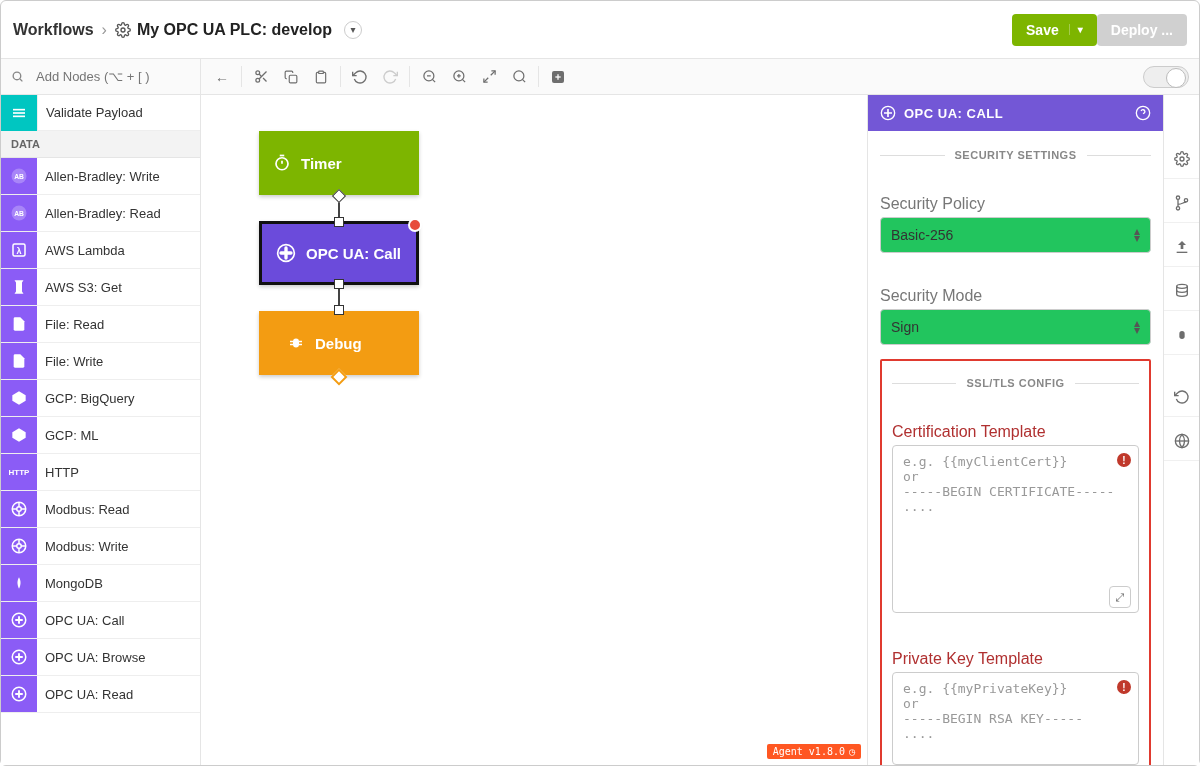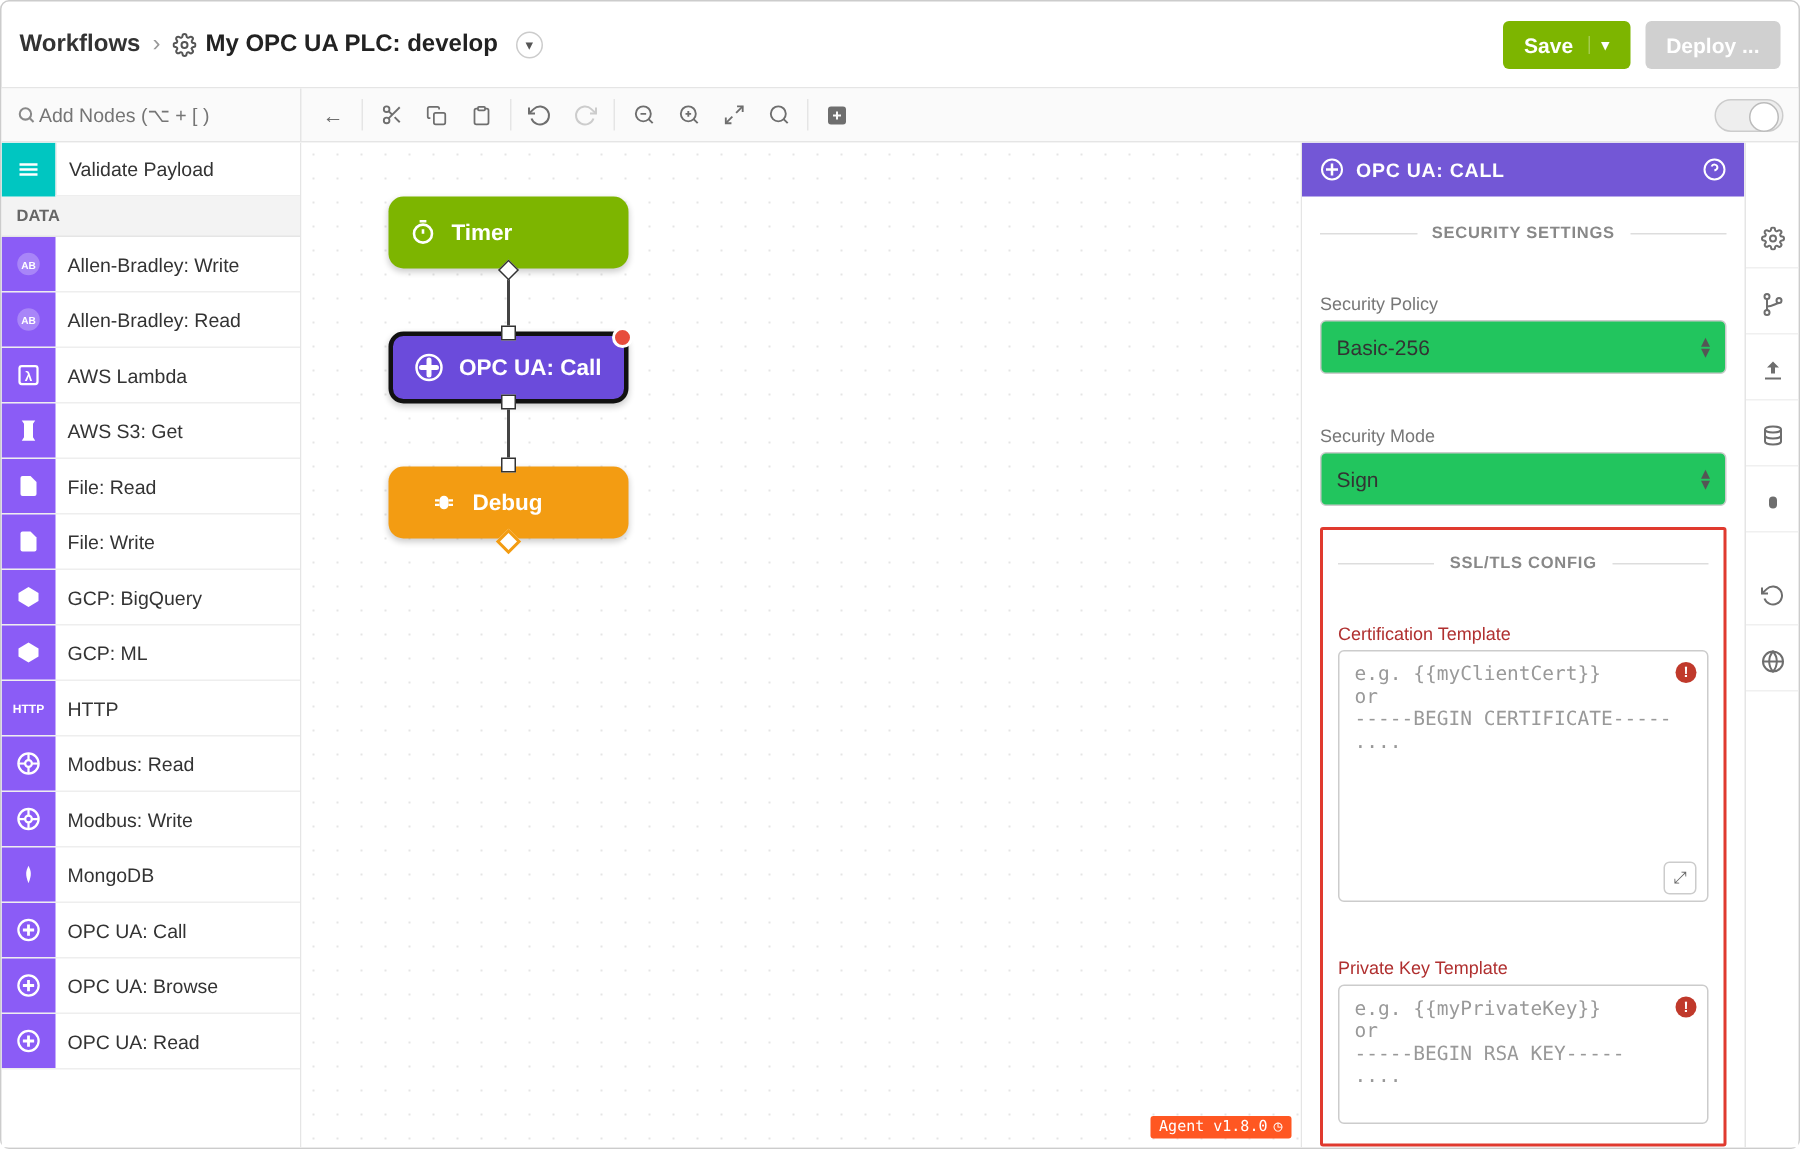--- a/index.html
+++ b/index.html
@@ -7,29 +7,29 @@
   .app { display: flex; flex-direction: column; height: 100%; border: 1px solid #ccc; border-radius: 6px; }
 
   
   .header { display: flex; align-items: center; justify-content: space-between; padding: 8px 12px; border-bottom: 1px solid #e5e5e5; height: 58px; }
   .breadcrumb { display: flex; align-items: center; gap: 8px; font-size: 16px; color: #555; }
   .breadcrumb .ws { font-weight: 600; color: #333; }
   .breadcrumb .sep { color: #999; }
   .breadcrumb .title { font-weight: 700; color: #222; display:flex; align-items:center; gap:6px;}
   .breadcrumb .gear { color: #555; }
   .breadcrumb .caret { border:1px solid #ccc; border-radius: 50%; width:18px; height:18px; display:flex; align-items:center; justify-content:center; font-size:10px; color:#555; margin-left:4px; cursor:pointer;}
-  .hdr-btns { display:flex; gap:10px; align-items:center;}
+  .hdr-btns { display:flex; gap:0; align-items:center;}
   .btn { border-radius:4px; padding: 8px 14px; font-size:14px; font-weight:600; border:none; cursor:pointer; display:flex; align-items:center; gap:6px;}
   .btn-save { background:#7db500; color:#fff; }
   .btn-save .drop { border-left:1px solid rgba(255,255,255,0.3); padding-left:8px; margin-left:4px; font-size:10px;}
   .btn-deploy { background:#d0d0d0; color:#fff; }
 
   
   .toolbar { display:flex; align-items:center; height:36px; border-bottom:1px solid #e5e5e5; background:#fafafa; }
-  .tb-search { display:flex; align-items:center; gap:2px; padding:0 10px; width:200px; border-right:1px solid #e5e5e5; height:100%; color:#888;}
+  .tb-search { display:flex; align-items:center; gap:12px; padding:0 10px; width:200px; border-right:1px solid #e5e5e5; height:100%; color:#888;}
   .tb-search input { border:none; background:transparent; font-size:13px; color:#555; outline:none; width:100%;}
   .tb-group { display:flex; align-items:center; height:100%; }
   .tb-icon { width:30px; height:100%; display:flex; align-items:center; justify-content:center; color:#6e6e6e; cursor:pointer; font-size:14px;}
   .tb-div { width:1px; background:#e5e5e5; height:60%; margin:0 4px;}
   .tb-spacer { flex:1; }
   .tb-toggle { width:46px; height:22px; border-radius:12px; background:#eee; border:1px solid #ccc; position:relative; margin-right:10px; cursor:pointer;}
   .tb-toggle::after { content:''; position:absolute; right:2px; top:1px; width:18px; height:18px; border-radius:50%; background:#fff; border:1px solid #bbb;}
 
   
   .main { flex:1; display:flex; overflow:hidden; position:relative;}
@@ -43,41 +43,41 @@
   .pal-item { display:flex; align-items:center; height:37px; border-bottom:1px solid #eee; cursor:move;}
   .pal-icon { width:36px; height:100%; display:flex; align-items:center; justify-content:center; background:#8b5cf6; color:#fff; font-size:12px; font-weight:600;}
   .pal-label { padding-left:8px; font-size:13px; color:#333;}
 
   
   .canvas { flex:1; position:relative; background:#fff;
     background-image: radial-gradient(#e5e5e5 0.6px, transparent 0.6px);
     background-size: 16px 16px;
     overflow:hidden;
   }
-  .node { position:absolute; width:160px; height:48px; border-radius:10px; display:flex; align-items:center; gap:10px; padding:0 14px; color:#fff; font-weight:600; font-size:15px; box-shadow:0 2px 4px rgba(0,0,0,0.2);}
+  .node { position:absolute; width:160px; height:64px; border-radius:0; display:flex; align-items:center; gap:10px; padding:0 14px; color:#fff; font-weight:600; font-size:15px; box-shadow:0 2px 4px rgba(0,0,0,0.2);}
   .node.timer { background:#7db500; top:36px; left:58px; }
   .node.opc { background:#6b4bdb; top:126px; left:58px; border:3px solid #111; }
   .node.debug { background:#f39c12; top:216px; left:58px;padding-left:28px; }
   .node.debug .out-handle { position:absolute; bottom:-8px; left:50%; transform:translateX(-50%) rotate(45deg); width:12px; height:12px; background:#fff; border:2px solid #f39c12;}
   .node .err-dot{ position:absolute; top:-6px; right:-6px; width:14px; height:14px; border-radius:50%; background:#e74c3c; border:2px solid #fff;}
   .handle { position:absolute; width:10px; height:10px; background:#fff; border:1px solid #333; left:50%; transform:translateX(-50%); }
   .handle.diamond { transform: translateX(-50%) rotate(45deg); }
   .edge { position:absolute; width:2px; background:#444; left:137px; }
 
   .agent-badge { position:absolute; bottom:6px; right:6px; background:#ff5722; color:#fff; font-size:10px; font-family:monospace; padding:2px 6px; border-radius:2px; display:flex; align-items:center; gap:4px;}
 
   
   .right-panel { width:296px; border-left:1px solid #e5e5e5; display:flex; flex-direction:column; background:#fff; overflow:hidden;}
   .rp-head { background:#7357d6; color:#fff; height:36px; display:flex; align-items:center; justify-content:space-between; padding:0 12px; font-weight:700; font-size:13px; letter-spacing:0.5px;}
   .rp-head .left { display:flex; align-items:center; gap:8px;}
   .rp-body { flex:1; overflow-y:auto; padding:12px;}
   .field-divider { display:flex; align-items:center; text-align:center; color:#888; font-size:11px; font-weight:600; letter-spacing:0.5px; margin:6px 0 12px;}
   .field-divider::before, .field-divider::after { content:''; flex:1; border-top:1px solid #ddd;}
   .field-divider span { padding:0 10px;}
-  .fld-label { font-size:12px; color:#777; margin-bottom:4px;margin-top:34px;}
+  .fld-label { font-size:16px; color:#777; margin-bottom:4px;margin-top:34px;}
   .fld-label.err { color:#b03030;}
   .select { width:100%; border:1px solid #ccc; border-radius:4px; height:36px; padding:0 10px; font-size:14px; color:#333; background:#22c55e; display:flex; align-items:center; justify-content:space-between; cursor:pointer;}
   .select .arrows { color:#555; font-size:12px; display:flex; flex-direction:column; line-height:7px;}
   .fld-group { margin-bottom:14px; }
   .red-box { border:2px solid #e03a2f; padding:10px; border-radius:2px;}
   .ta-wrap { position:relative; margin-bottom:14px;}
   .ta { width:100%; border:1px solid #ccc; border-radius:4px; padding:8px 10px; font-family:Menlo,Consolas,monospace; font-size:13px; color:#888; resize:none; background:#fff;}
   .ta::placeholder { color:#999; white-space:pre-wrap;}
   .ta-err { position:absolute; top:8px; right:8px; width:14px; height:14px; border-radius:50%; background:#c0392b; color:#fff; font-size:10px; display:flex; align-items:center; justify-content:center; font-weight:700;}
   .ta-expand{ position:absolute; bottom:8px; right:8px; width:22px; height:22px; border:1px solid #ccc; border-radius:4px; display:flex; align-items:center; justify-content:center; background:#fff; color:#666; font-size:11px; cursor:pointer;}

